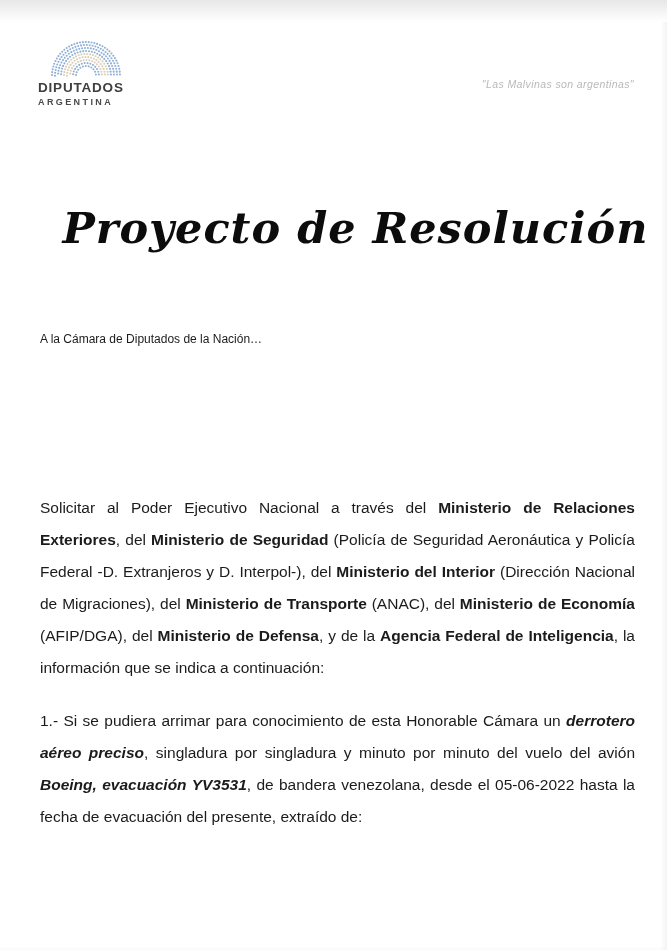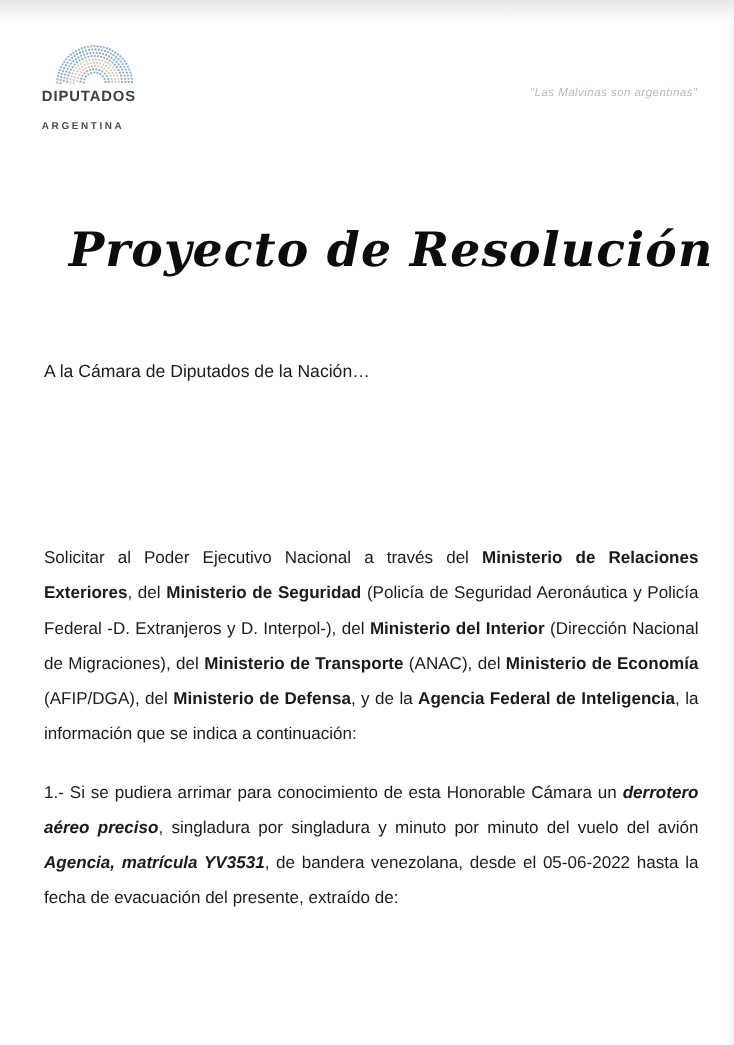--- a/index.html
+++ b/index.html
@@ -23,41 +23,41 @@
     position: absolute; top: 38px; left: 38px; width: 96px;
     text-align: left;
   }
   .logo svg { display: block; margin: 0 auto 2px auto; width: 76px; height: 40px; }
   .logo-line1 {
     font-size: 13.5px; font-weight: bold; letter-spacing: 0.8px;
     color: #3f3f3f;
   }
   .logo-line2 {
     font-size: 9px; font-weight: bold; letter-spacing: 2.4px;
-    color: #4a4a4a; margin-top: 14px;
+    color: #4a4a4a; margin-top: 2px;
   }
   .slogan {
     position: absolute; top: 78px; right: 33px;
     font-size: 10.5px; font-style: italic; letter-spacing: 0.4px;
     color: #b9b9b9;
   }
   
   .doc-title {
     position: absolute; top: 203px; left: 0; width: 100%;
     text-align: center;
     font-family: "DejaVu Serif", serif;
     font-style: italic; font-weight: bold;
     font-size: 43px; color: #0c0c0c;
     letter-spacing: 1px;
     padding-left: 44px;
   }
   
   .content { position: absolute; left: 40px; width: 595px; color: #1b1b1b; }
   .salutation {
-    top: 328px; font-size: 16px; line-height: 22px;
+    top: 328px; font-size: 12px; line-height: 22px;
   }
   .resuelve {
     top: 403px; width: 595px; text-align: center;
     font-size: 17px; font-weight: bold; letter-spacing: 0.3px;
     color: #111;
   }
   .body-par {
     font-size: 15.5px; line-height: 32px;
     text-align: justify;
   }
@@ -296,14 +296,14 @@
 
   <div class="slogan">"Las Malvinas son argentinas"</div>
 
   <h1 class="doc-title">Proyecto de Resolución</h1>
 
   <p class="content salutation" style="position:absolute">A la Cámara de Diputados de la Nación…</p>
 
 
   <p class="content body-par par-1" style="position:absolute">Solicitar al Poder Ejecutivo Nacional a través del <b>Ministerio de Relaciones Exteriores</b>, del <b>Ministerio de Seguridad</b> (Policía de Seguridad Aeronáutica y Policía Federal -D. Extranjeros y D. Interpol-), del <b>Ministerio del Interior</b> (Dirección Nacional de Migraciones), del <b>Ministerio de Transporte</b> (ANAC), del <b>Ministerio de Economía</b> (AFIP/DGA), del <b>Ministerio de Defensa</b>, y de la <b>Agencia Federal de Inteligencia</b>, la información que se indica a continuación:</p>
 
-  <p class="content body-par par-2" style="position:absolute">1.- Si se pudiera arrimar para conocimiento de esta Honorable Cámara un <i><b>derrotero aéreo preciso</b></i>, singladura por singladura y minuto por minuto del vuelo del avión <i><b>Agencia, matrícula YV3531</b></i>, de bandera venezolana, desde el 05-06-2022 hasta la fecha de evacuación del presente, extraído de:</p>
+  <p class="content body-par par-2" style="position:absolute">1.- Si se pudiera arrimar para conocimiento de esta Honorable Cámara un <i><b>derrotero aéreo preciso</b></i>, singladura por singladura y minuto por minuto del vuelo del avión <i><b>Boeing, evacuación YV3531</b></i>, de bandera venezolana, desde el 05-06-2022 hasta la fecha de evacuación del presente, extraído de:</p>
 </div>
 
 </body></html>

